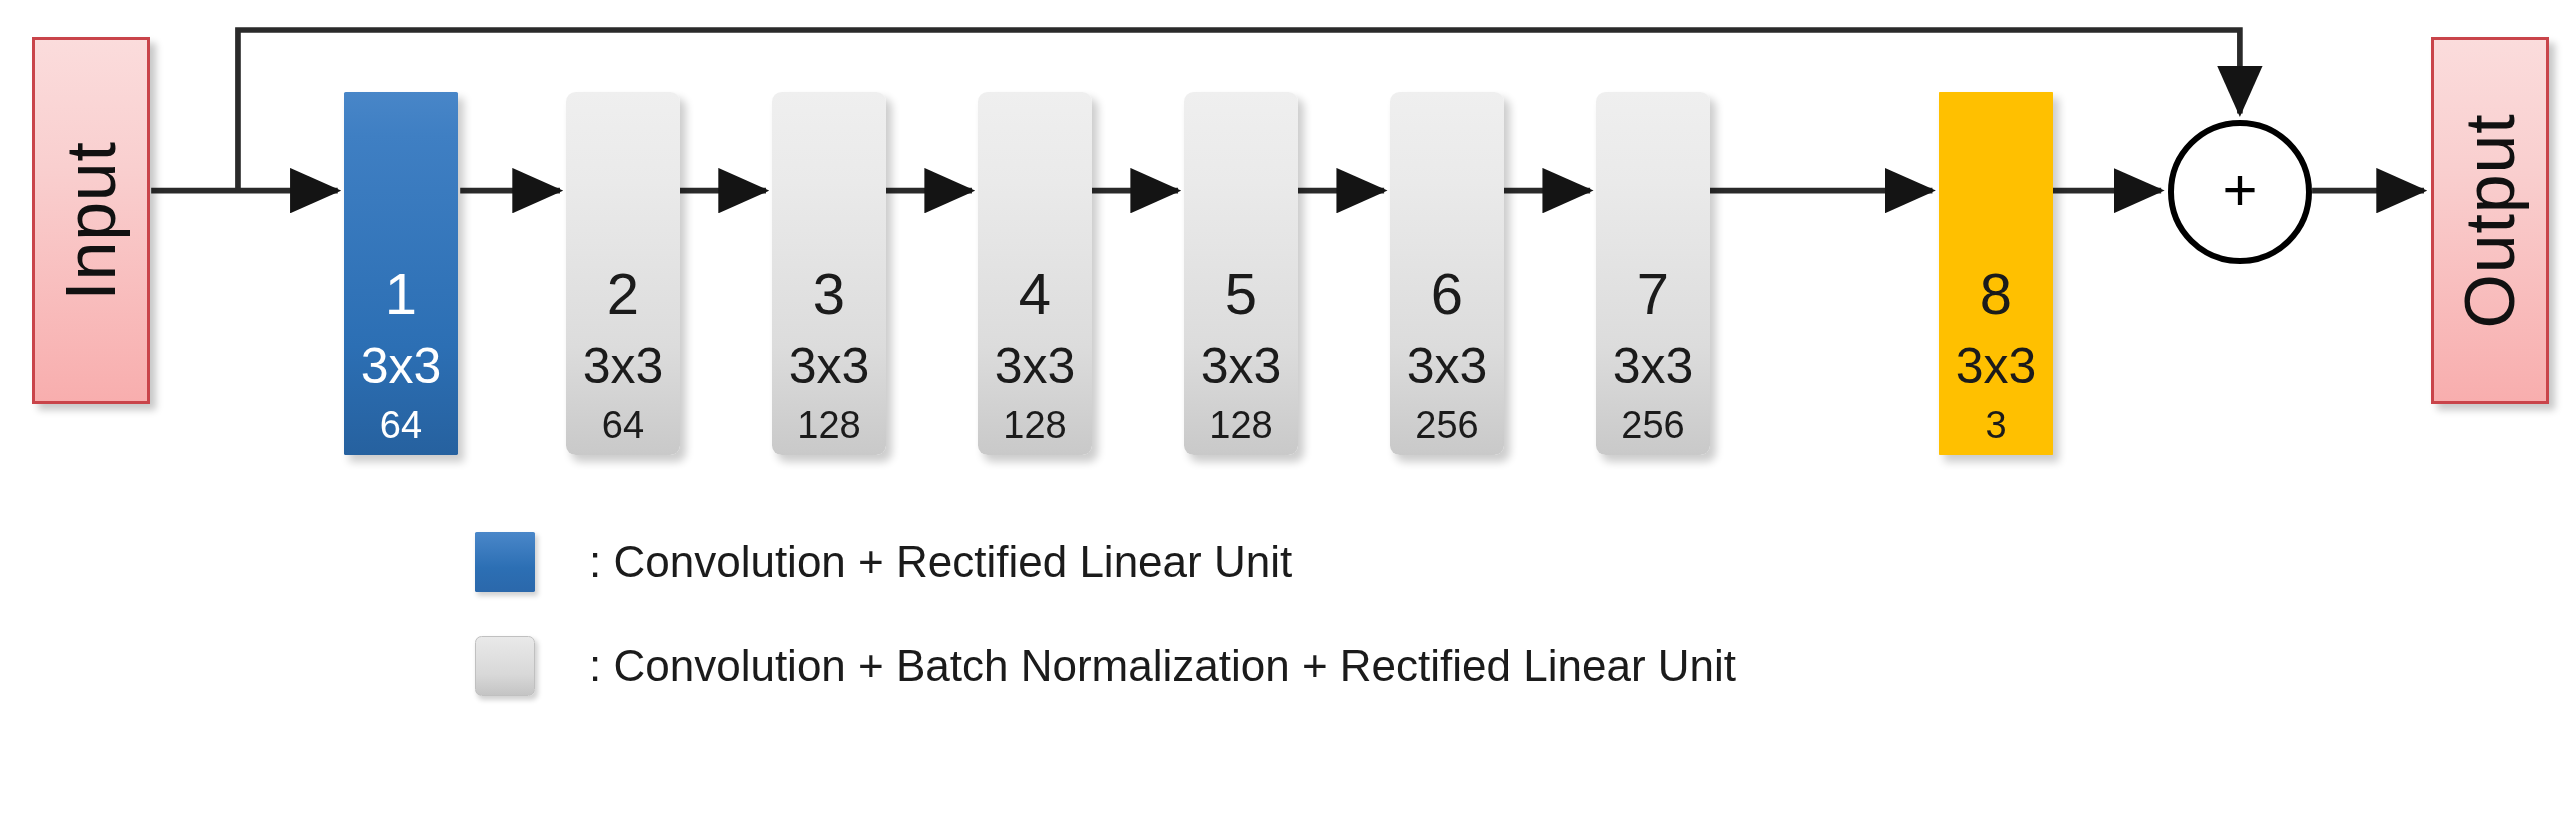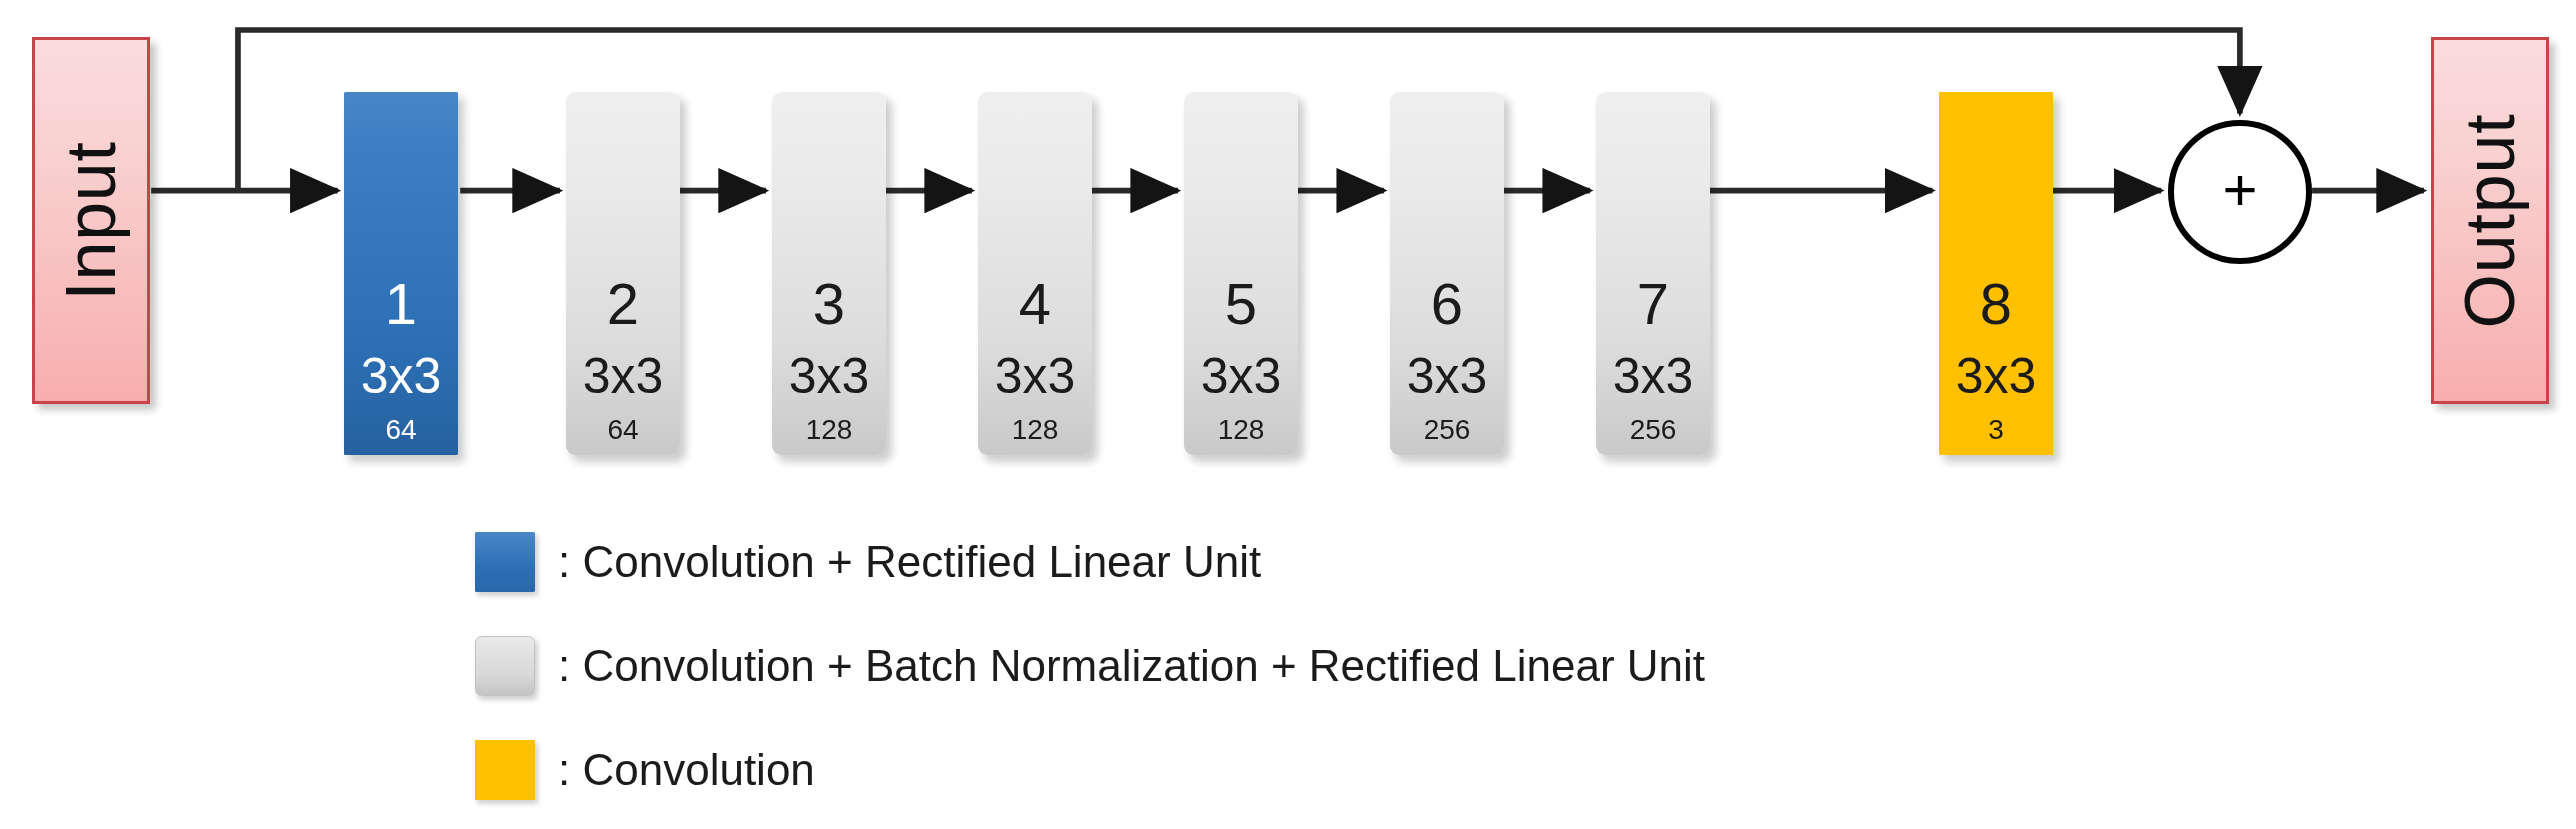--- a/index.html
+++ b/index.html
@@ -71,21 +71,21 @@
     font-size: 58px;
     line-height: 1;
     margin-bottom: 18px;
   }
   .blk-kernel {
     font-size: 50px;
     line-height: 1;
     margin-bottom: 14.6px;
   }
   .blk-channels {
-    font-size: 28px;
+    font-size: 38px;
     line-height: 1;
     margin-bottom: 4.9px;
   }
   .conv-block.blue   .blk-index,
   .conv-block.blue   .blk-kernel,
   .conv-block.blue   .blk-channels { color: #ffffff; }
   .conv-block.gray   .blk-index,
   .conv-block.gray   .blk-kernel,
   .conv-block.gray   .blk-channels { color: #1b1b1b; }
   .conv-block.yellow .blk-index,
@@ -128,20 +128,21 @@
     position: absolute;
     left: 475px;
     top: 531px;
     width: 1623px;
   }
   .legend-row {
     display: flex;
     align-items: center;
     height: 62px;
     margin-bottom: 42px;
+    gap: 31px;
   }
   .legend-swatch {
     width: 60px;
     height: 60px;
     flex: 0 0 60px;
     box-shadow: 2.4px 3.2px 4.9px rgba(0,0,0,0.18);
   }
   .legend-swatch.blue   { background: linear-gradient(to bottom, #4a87c9 0%, #2c6fb4 60%, #2b68ab 100%); border-radius: 1.6px; }
   .legend-swatch.gray   { background: linear-gradient(to bottom, #e9e9e9 0%, #d8d8d8 65%, #c4c4c4 100%); border-radius: 6.5px; border: 0.8px solid #c0c0c0; box-sizing: border-box; }
   .legend-swatch.yellow { background: #ffc000; border-radius: 0.8px; }
@@ -252,20 +253,16 @@
 
   <div id="legend">
     <div class="legend-row">
       <span class="legend-swatch blue"></span>
       <span class="legend-text">: Convolution + Rectified Linear Unit</span>
     </div>
     <div class="legend-row">
       <span class="legend-swatch gray"></span>
       <span class="legend-text">: Convolution + Batch Normalization + Rectified Linear Unit</span>
     </div>
-    <div class="legend-row">
-      <span class="legend-swatch yellow"></span>
-      <span class="legend-text">: Convolution</span>
-    </div>
   </div>
 
 </div>
 
 
 </body></html>

